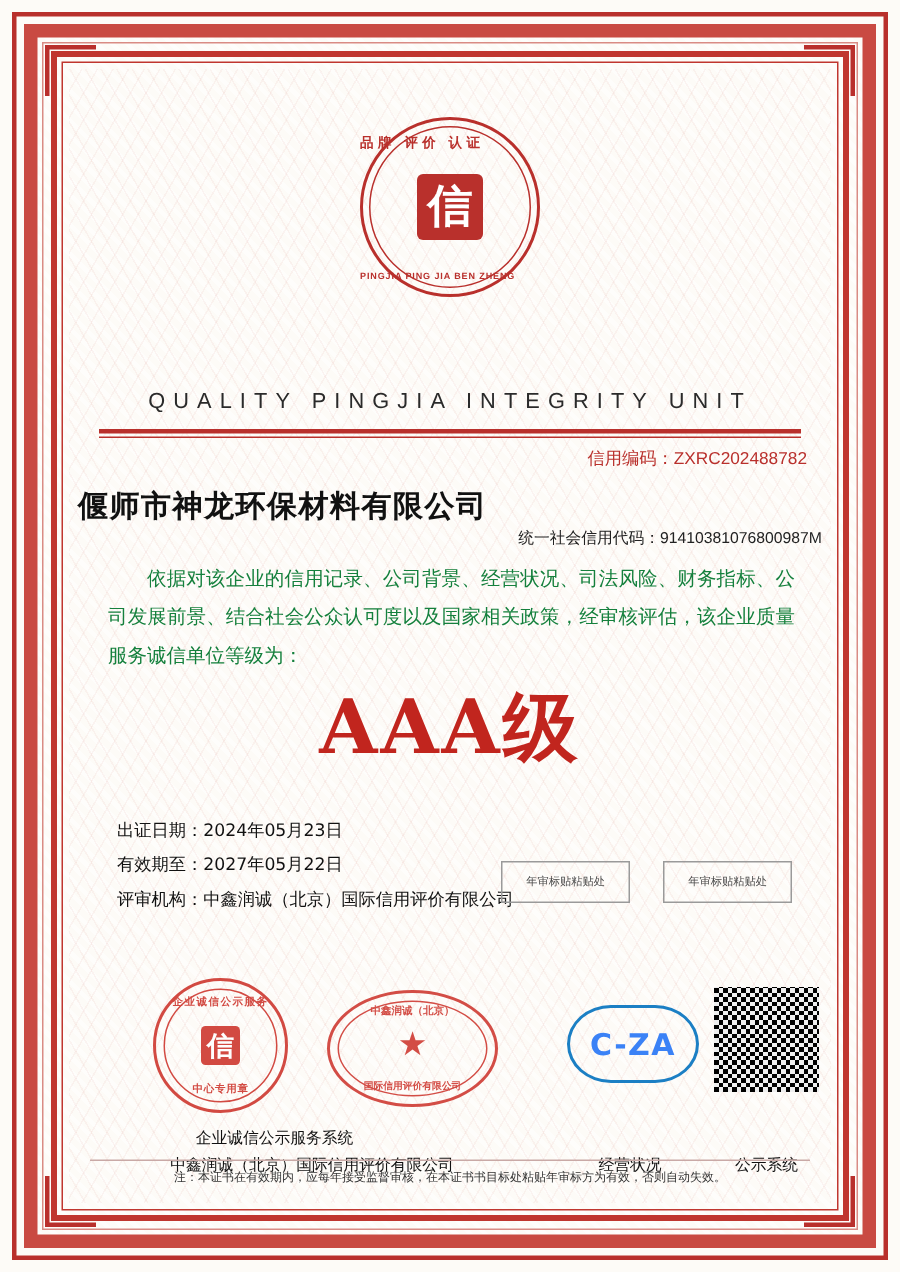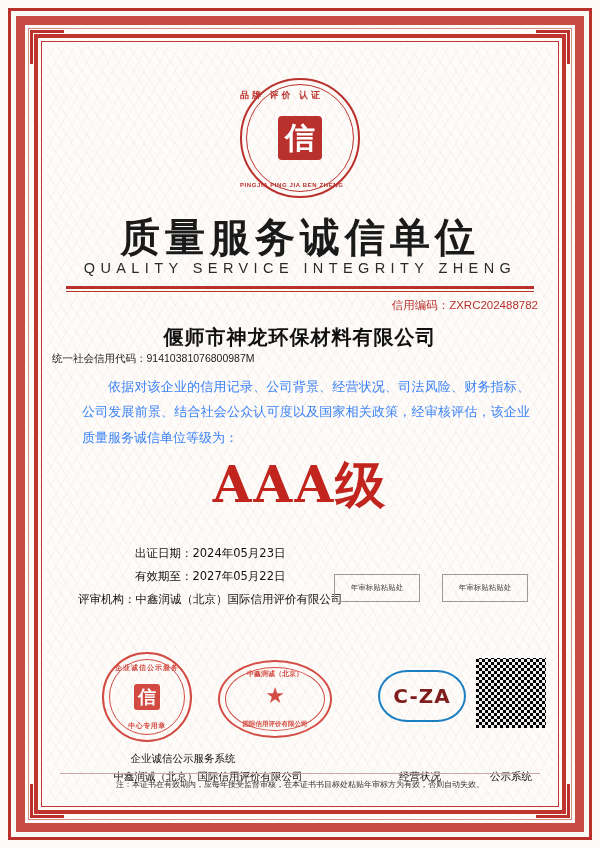--- a/index.html
+++ b/index.html
@@ -188,45 +188,45 @@
     font-size: 11.5px;
     color: #b9302c;
     margin-left: 16px;
   }
 
   
   .company-name {
     position: absolute;
     top: 272px;
     left: 0; right: 0;
-    text-align: center;
+    text-align: left;
     font-size: 20px;
     font-weight: bold;
     color: #111;
     letter-spacing: 1px;
     font-family: "DejaVu Sans", sans-serif;
   }
   .credit-code {
     position: absolute;
     top: 300px;
     left: 0; right: 0;
-    text-align: left;
+    text-align: right;
     font-size: 10.5px;
     color: #222;
   }
 
   
   .body-text {
     position: absolute;
     top: 322px;
-    left: 30px;
+    left: 20px;
     right: 18px;
     font-size: 13px;
     line-height: 1.95;
-    color: #3b82f6;
+    color: #15803d;
     text-align: justify;
     text-indent: 26px;
     font-family: "DejaVu Sans", sans-serif;
   }
 
   
   .grade {
     position: absolute;
     top: 400px;
     left: 0; right: 0;
@@ -240,21 +240,20 @@
 
   
   .info {
     position: absolute;
     top: 490px;
     left: 26px;
     font-size: 11.5px;
     line-height: 2.0;
     color: #111;
     font-family: "DejaVu Sans", sans-serif;
-    text-align: center;
   }
   .info div { white-space: nowrap; }
 
   
   .review {
     position: absolute;
     top: 512px;
     left: 282px;
     right: 10px;
   }
@@ -350,21 +349,21 @@
     text-align: center;
     font-size: 7px;
     font-weight: bold;
   }
   .stamp-oval .oval-top { top: 7px; }
   .stamp-oval .oval-bottom { bottom: 7px; font-size: 6.5px; }
 
   .logo-cza {
     width: 84px; height: 48px;
     display: flex; align-items: center; justify-content: center;
-    color: #7f1d1d;
+    color: #3b82f6;
     font-size: 20px;
     font-weight: bold;
     letter-spacing: 1px;
     font-family: "DejaVu Sans", sans-serif;
     border-radius: 40% / 60%;
     border: 2px solid #1b7fc4;
   }
 
   .qr {
     width: 70px; height: 70px;
@@ -417,22 +416,21 @@
   <div class="content">
 
     <div class="emblem-wrap">
       <div class="emblem-ring"></div>
       <div class="emblem-ring2"></div>
       <div class="emblem-top-text">品牌 评价 认证</div>
       <div class="emblem-core">信</div>
       <div class="emblem-bottom-text">PINGJIA PING JIA BEN ZHENG</div>
     </div>
 
-    <div class="title-cn">质量服务诚信单位</div>
-    <div class="title-en">QUALITY SERVICE INTEGRITY ZHENG</div>
+    <div class="title-en">QUALITY PINGJIA INTEGRITY UNIT</div>
     <div class="title-rule"></div>
 
     <div class="credit-no">
       <span>信用编码：</span><span>ZXRC202488782</span>
     </div>
 
     <div class="company-name">偃师市神龙环保材料有限公司</div>
     <div class="credit-code">统一社会信用代码：91410381076800987M</div>
 
     <div class="body-text">依据对该企业的信用记录、公司背景、经营状况、司法风险、财务指标、公司发展前景、结合社会公众认可度以及国家相关政策，经审核评估，该企业质量服务诚信单位等级为：</div>

